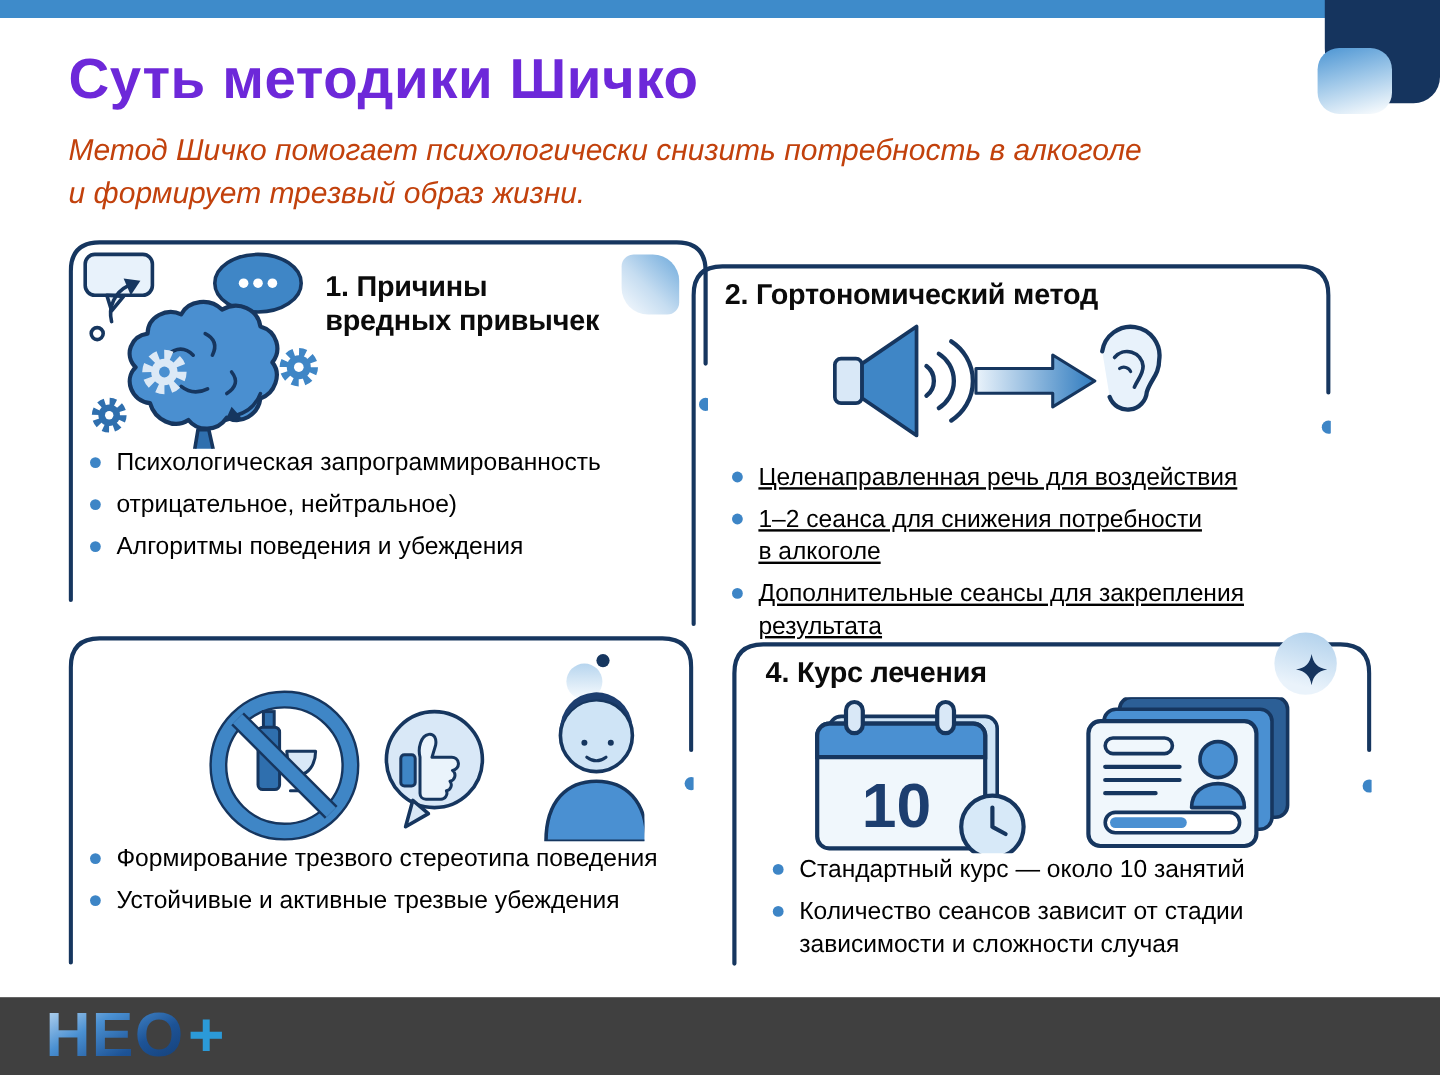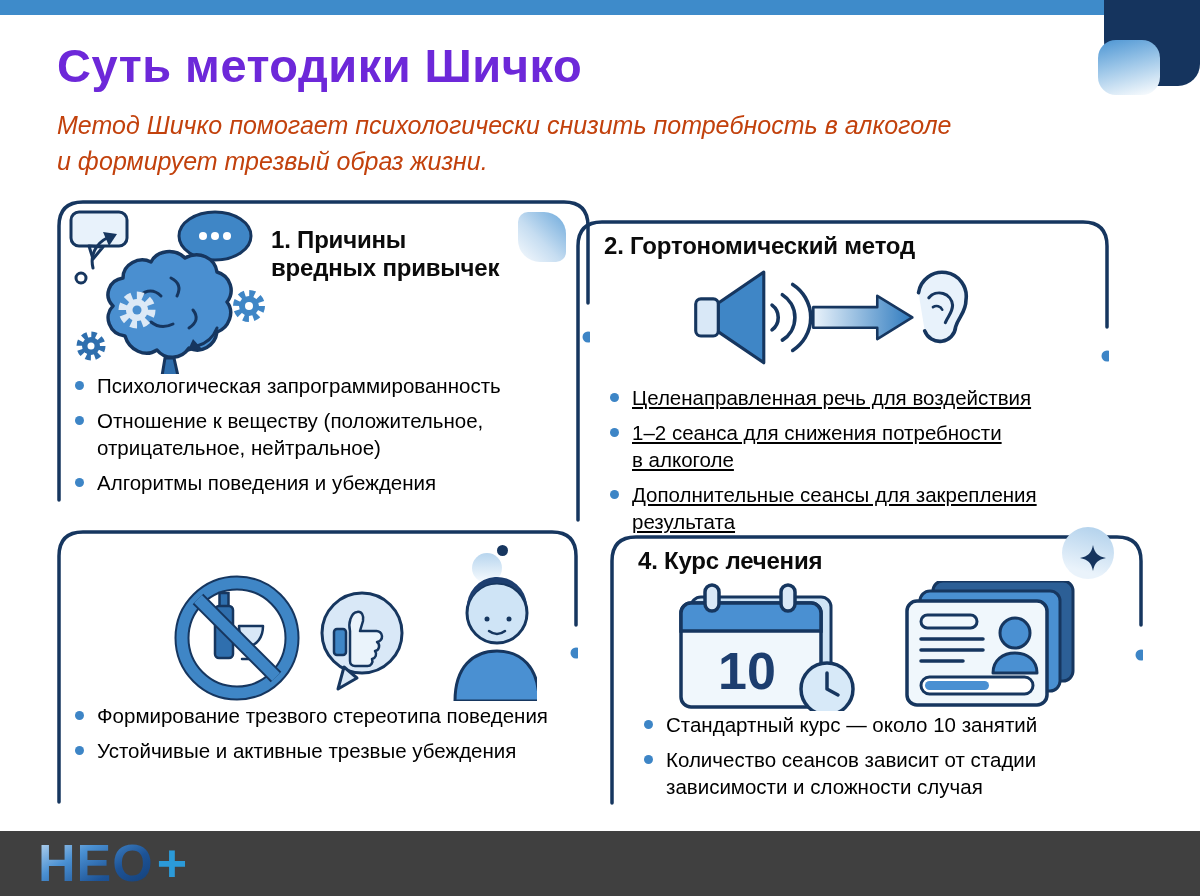--- a/index.html
+++ b/index.html
@@ -128,21 +128,20 @@
     <span>1. Причины</span>
     <span>вредных</span>
     <span>привычек</span>
   </h2>
   <ul class="bullets">
     <li>
         <span>Психологическая запрограммированность</span>
         <span></span>
       </li>
     <li>
-        <span>Отношение к веществу (положительное,</span>
         <span>отрицательное, нейтральное)</span>
       </li>
     <li>
         <span>Алгоритмы поведения и убеждения</span>
         <span></span>
       </li>
   </ul>
 </div>
 
 <div class="card" id="card2">

